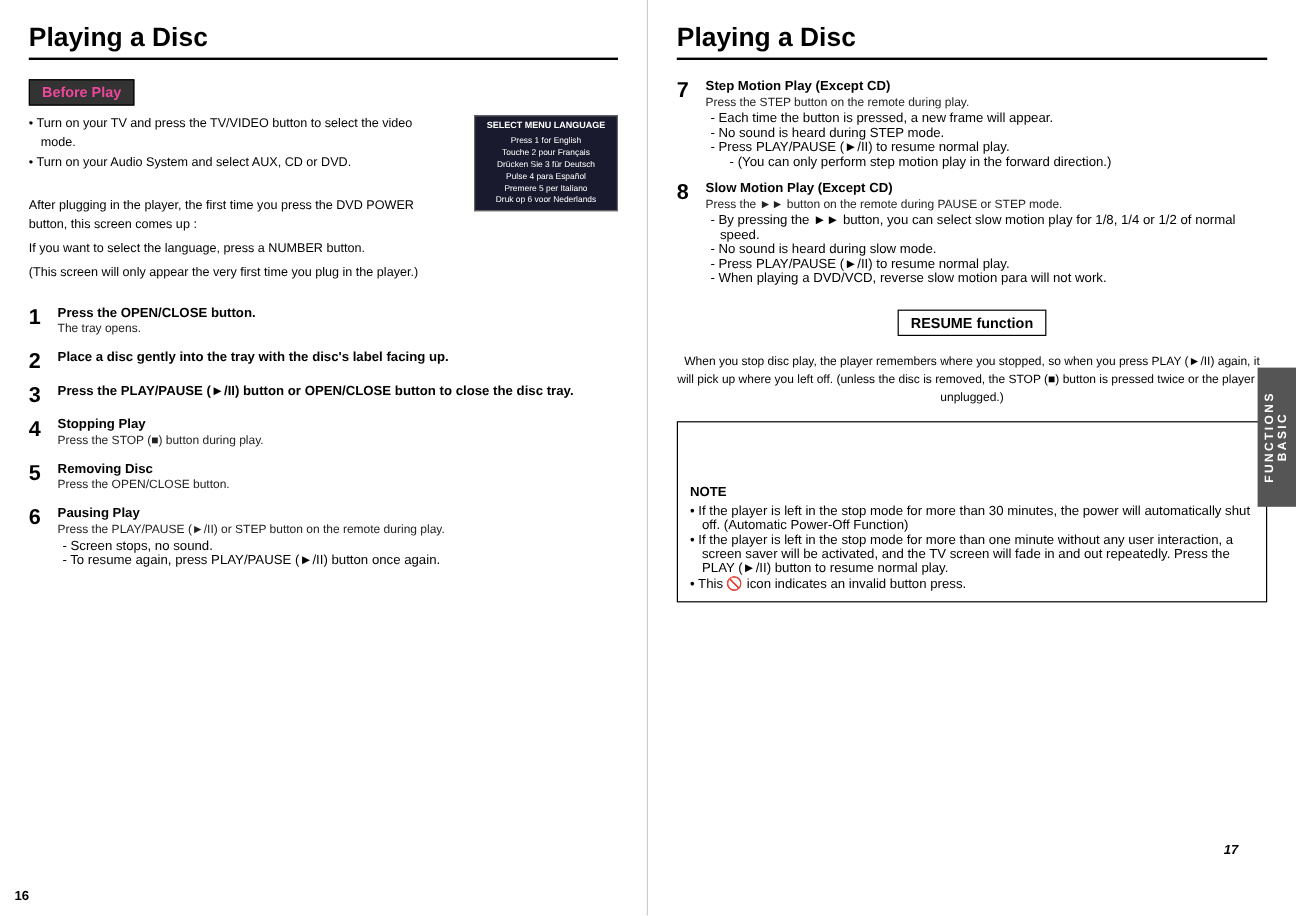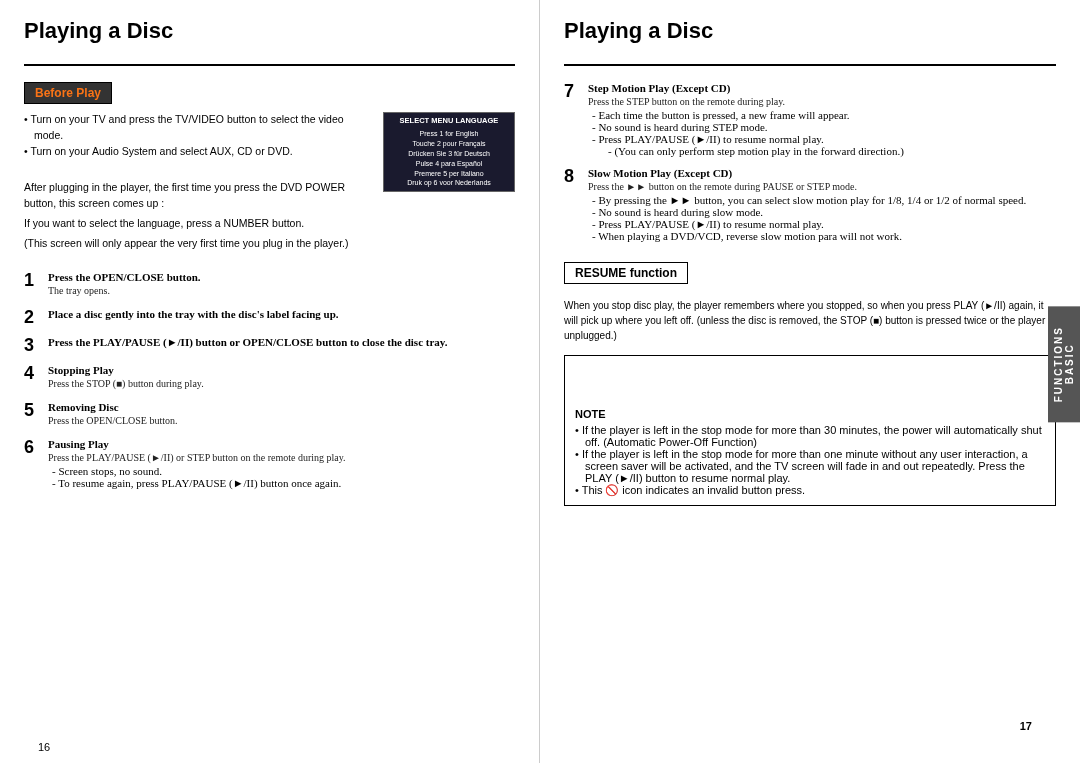--- a/index.html
+++ b/index.html
@@ -26,26 +26,26 @@
     }
     .right-page {
       width: 540px;
       padding: 18px 24px 24px 24px;
       position: relative;
     }
     .page-title {
       font-size: 22px;
       font-weight: bold;
       border-bottom: 2px solid #000;
-      padding-bottom: 20px;
+      padding-bottom: 4px;
       margin-bottom: 16px;
     }
     .section-header {
       background: #333;
-      color: #f97316;
+      color: #ec4899;
       font-weight: bold;
       font-size: 12px;
       padding: 3px 10px;
       display: inline-block;
       margin-bottom: 8px;
       border: 1px solid #000;
       text-align: right;
     }
     .section-header-outline {
       background: #fff;
@@ -64,21 +64,21 @@
     }
     .before-play-text {
       flex: 1;
       font-size: 10.5px;
       line-height: 1.5;
     }
     .before-play-text p {
       margin-bottom: 4px;
     }
     .screen-image {
-      width: 132px;
+      width: 120px;
       height: 80px;
       border: 1px solid #666;
       background: #1a1a2e;
       display: flex;
       align-items: center;
       justify-content: center;
       flex-shrink: 0;
     }
     .screen-content {
       color: #fff;
@@ -102,49 +102,50 @@
       gap: 6px;
     }
     .step-number {
       font-size: 18px;
       font-weight: bold;
       line-height: 1;
       min-width: 18px;
     }
     .step-content {
       flex: 1;
-      font-family: Liberation Serif, serif;
     }
     .step-title {
       font-weight: bold;
       font-size: 11px;
       margin-bottom: 1px;
     }
     .step-desc {
       font-size: 10px;
       color: #222;
       line-height: 1.4;
     }
     .page-number-left {
       position: absolute;
       bottom: 10px;
-      left: 38px;
-      font-size: 11px;
-      font-weight: normal;
+      left: 12px;
+      font-size: 11px;
+      font-weight: bold;
     }
     .page-number-right {
       position: absolute;
-      bottom: 7px;
+      bottom: 24px;
       right: 24px;
       font-size: 11px;
       font-weight: bold;
+      font-style: italic;
     }
     .resume-section {
       margin-top: 20px;
       margin-bottom: 12px;
+      text-align: center;
     }
     .note-section {
       border: 1px solid #000;
       padding: 8px 10px;
       margin-top: 8px;
     }
     .note-header {
       font-weight: bold;
       font-size: 11px;
       margin-bottom: 4px;

